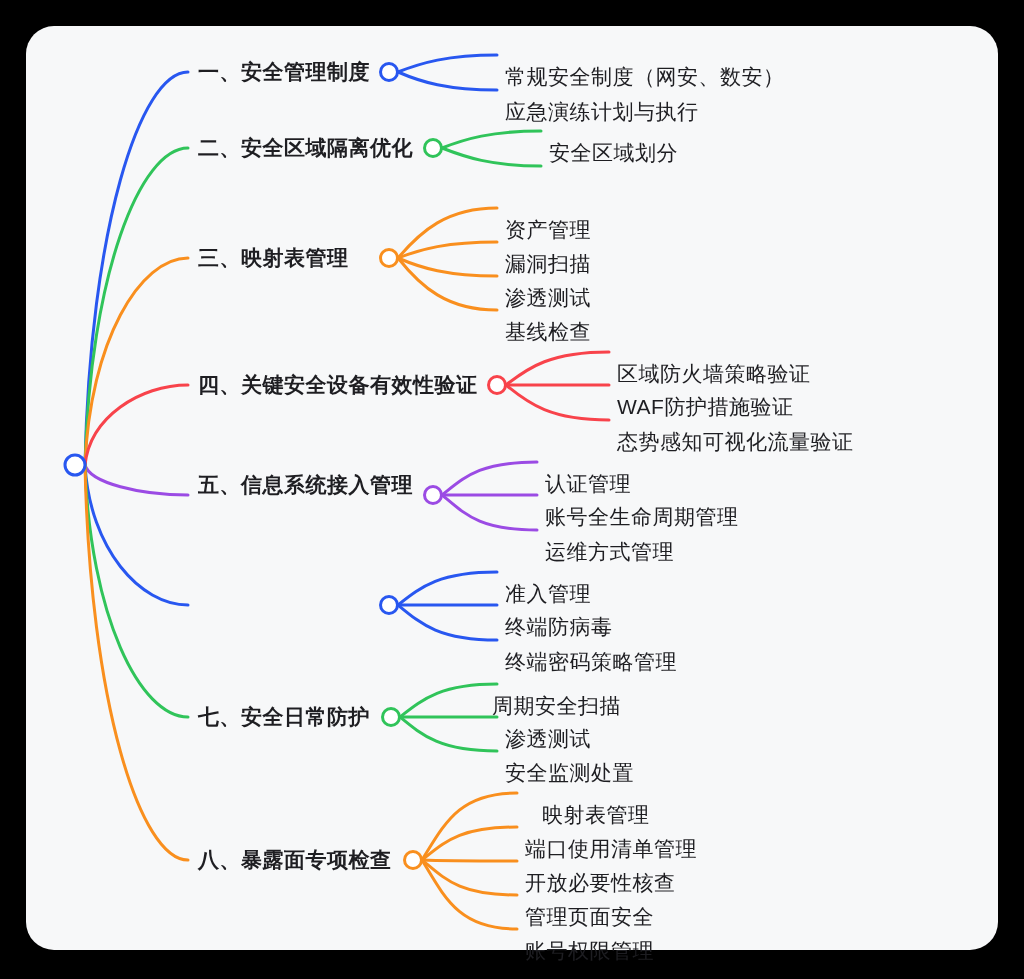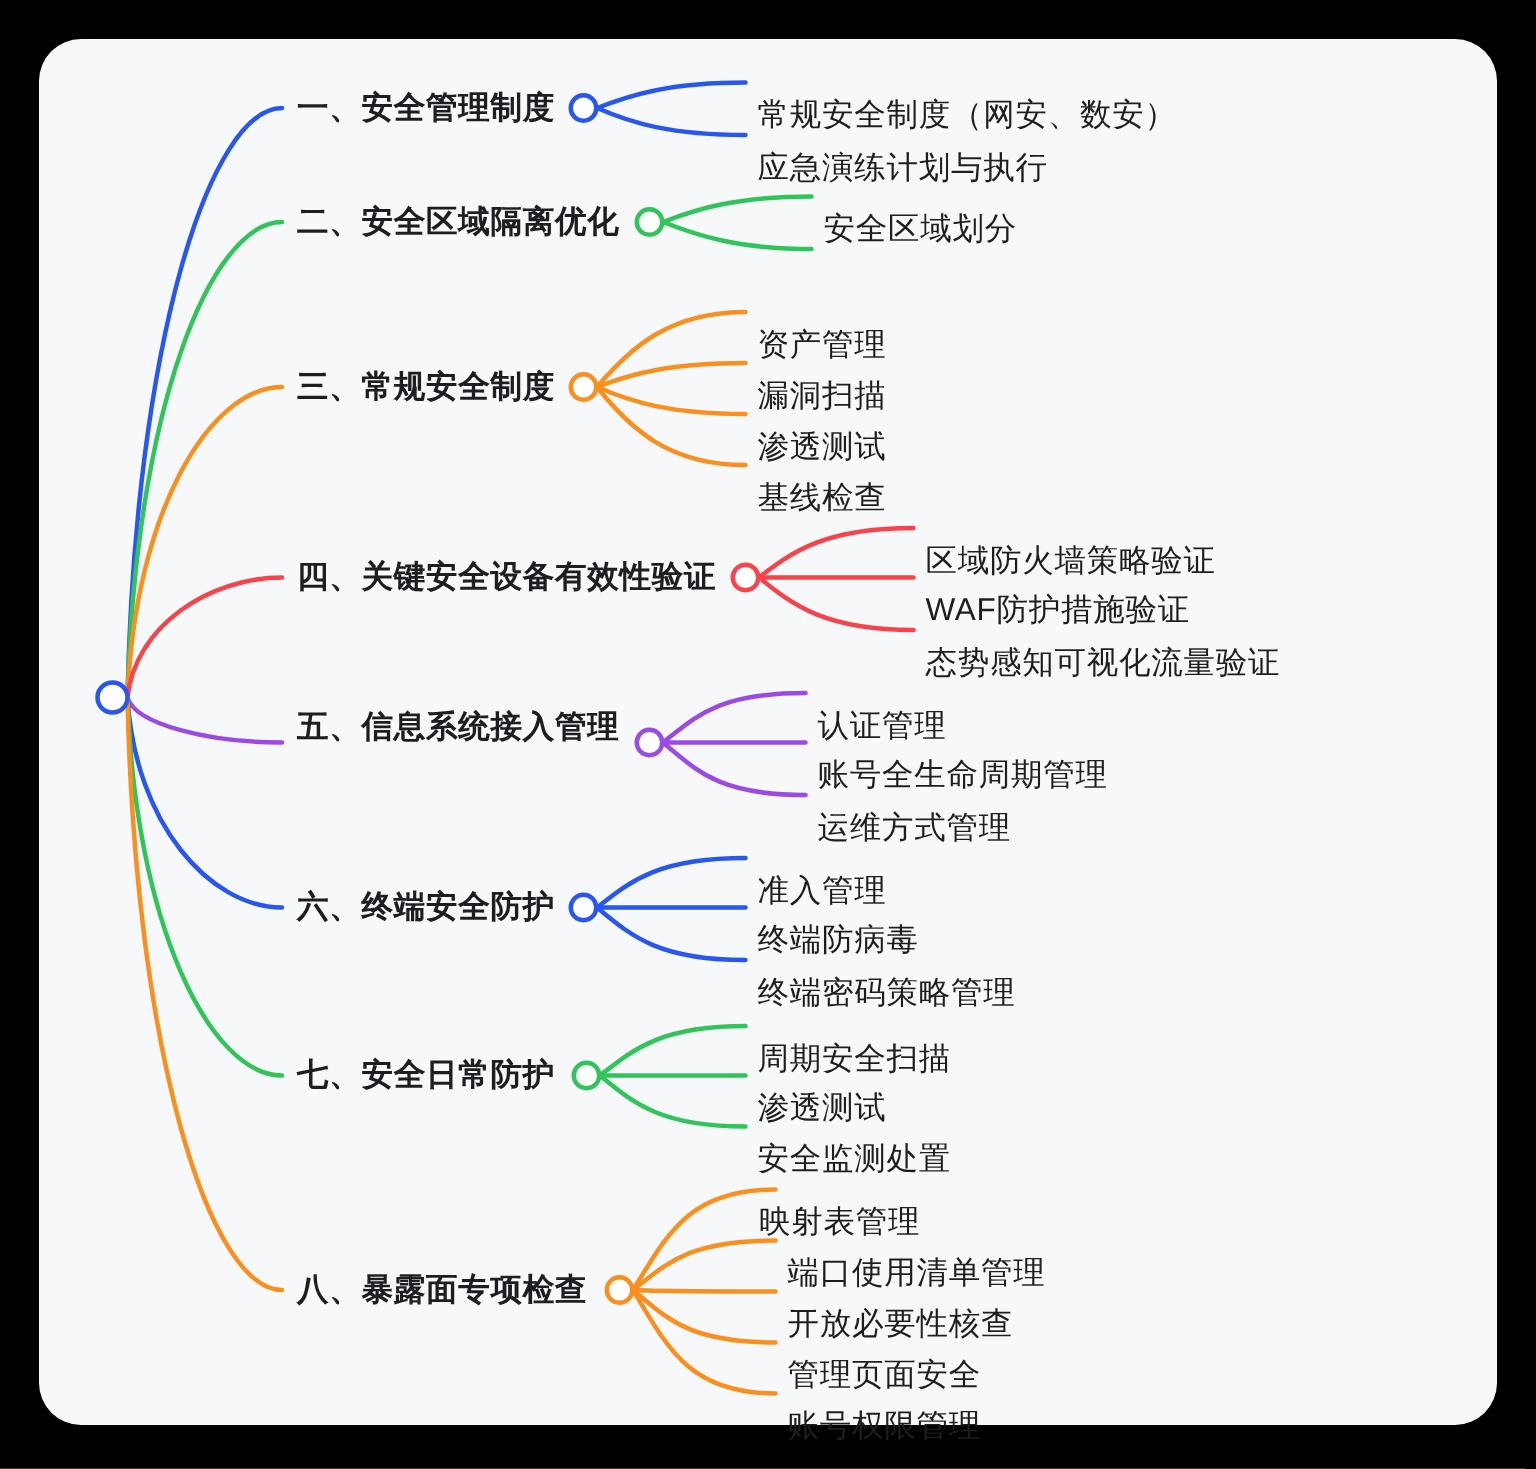--- a/index.html
+++ b/index.html
@@ -115,45 +115,44 @@
     </g>
   </svg>
 
   <div class="label branch" style="left:198px; top:72px">一、安全管理制度</div>
   <div class="label child" style="left:505px; top:55px">常规安全制度（网安、数安）</div>
   <div class="label child" style="left:505px; top:90px">应急演练计划与执行</div>
 
   <div class="label branch" style="left:198px; top:148px">二、安全区域隔离优化</div>
   <div class="label child" style="left:549px; top:131px">安全区域划分</div>
 
-  <div class="label branch" style="left:198px; top:258px">三、常规安全制度</div>
+  <div class="label branch" style="left:198px; top:258px">三、映射表管理</div>
   <div class="label child" style="left:505px; top:208px">资产管理</div>
   <div class="label child" style="left:505px; top:242px">漏洞扫描</div>
   <div class="label child" style="left:505px; top:276px">渗透测试</div>
   <div class="label child" style="left:505px; top:310px">基线检查</div>
 
   <div class="label branch" style="left:198px; top:385px">四、关键安全设备有效性验证</div>
   <div class="label child" style="left:617px; top:352px">区域防火墙策略验证</div>
   <div class="label child" style="left:617px; top:385px">WAF防护措施验证</div>
   <div class="label child" style="left:617px; top:420px">态势感知可视化流量验证</div>
 
   <div class="label branch" style="left:198px; top:485px">五、信息系统接入管理</div>
   <div class="label child" style="left:545px; top:462px">认证管理</div>
   <div class="label child" style="left:545px; top:495px">账号全生命周期管理</div>
   <div class="label child" style="left:545px; top:530px">运维方式管理</div>
 
-  <div class="label branch" style="left:198px; top:605px">六、终端安全防护</div>
   <div class="label child" style="left:505px; top:572px">准入管理</div>
   <div class="label child" style="left:505px; top:605px">终端防病毒</div>
   <div class="label child" style="left:505px; top:640px">终端密码策略管理</div>
 
   <div class="label branch" style="left:198px; top:717px">七、安全日常防护</div>
-  <div class="label child" style="left:505px; top:684px">周期安全扫描</div>
+  <div class="label child" style="left:492px; top:684px">周期安全扫描</div>
   <div class="label child" style="left:505px; top:717px">渗透测试</div>
   <div class="label child" style="left:505px; top:751px">安全监测处置</div>
 
   <div class="label branch" style="left:198px; top:860px">八、暴露面专项检查</div>
-  <div class="label child" style="left:506px; top:793px">映射表管理</div>
+  <div class="label child" style="left:542px; top:793px">映射表管理</div>
   <div class="label child" style="left:525px; top:827px">端口使用清单管理</div>
   <div class="label child" style="left:525px; top:861px">开放必要性核查</div>
   <div class="label child" style="left:525px; top:895px">管理页面安全</div>
   <div class="label child" style="left:525px; top:929px">账号权限管理</div>
 </div>
 
 </body></html>

